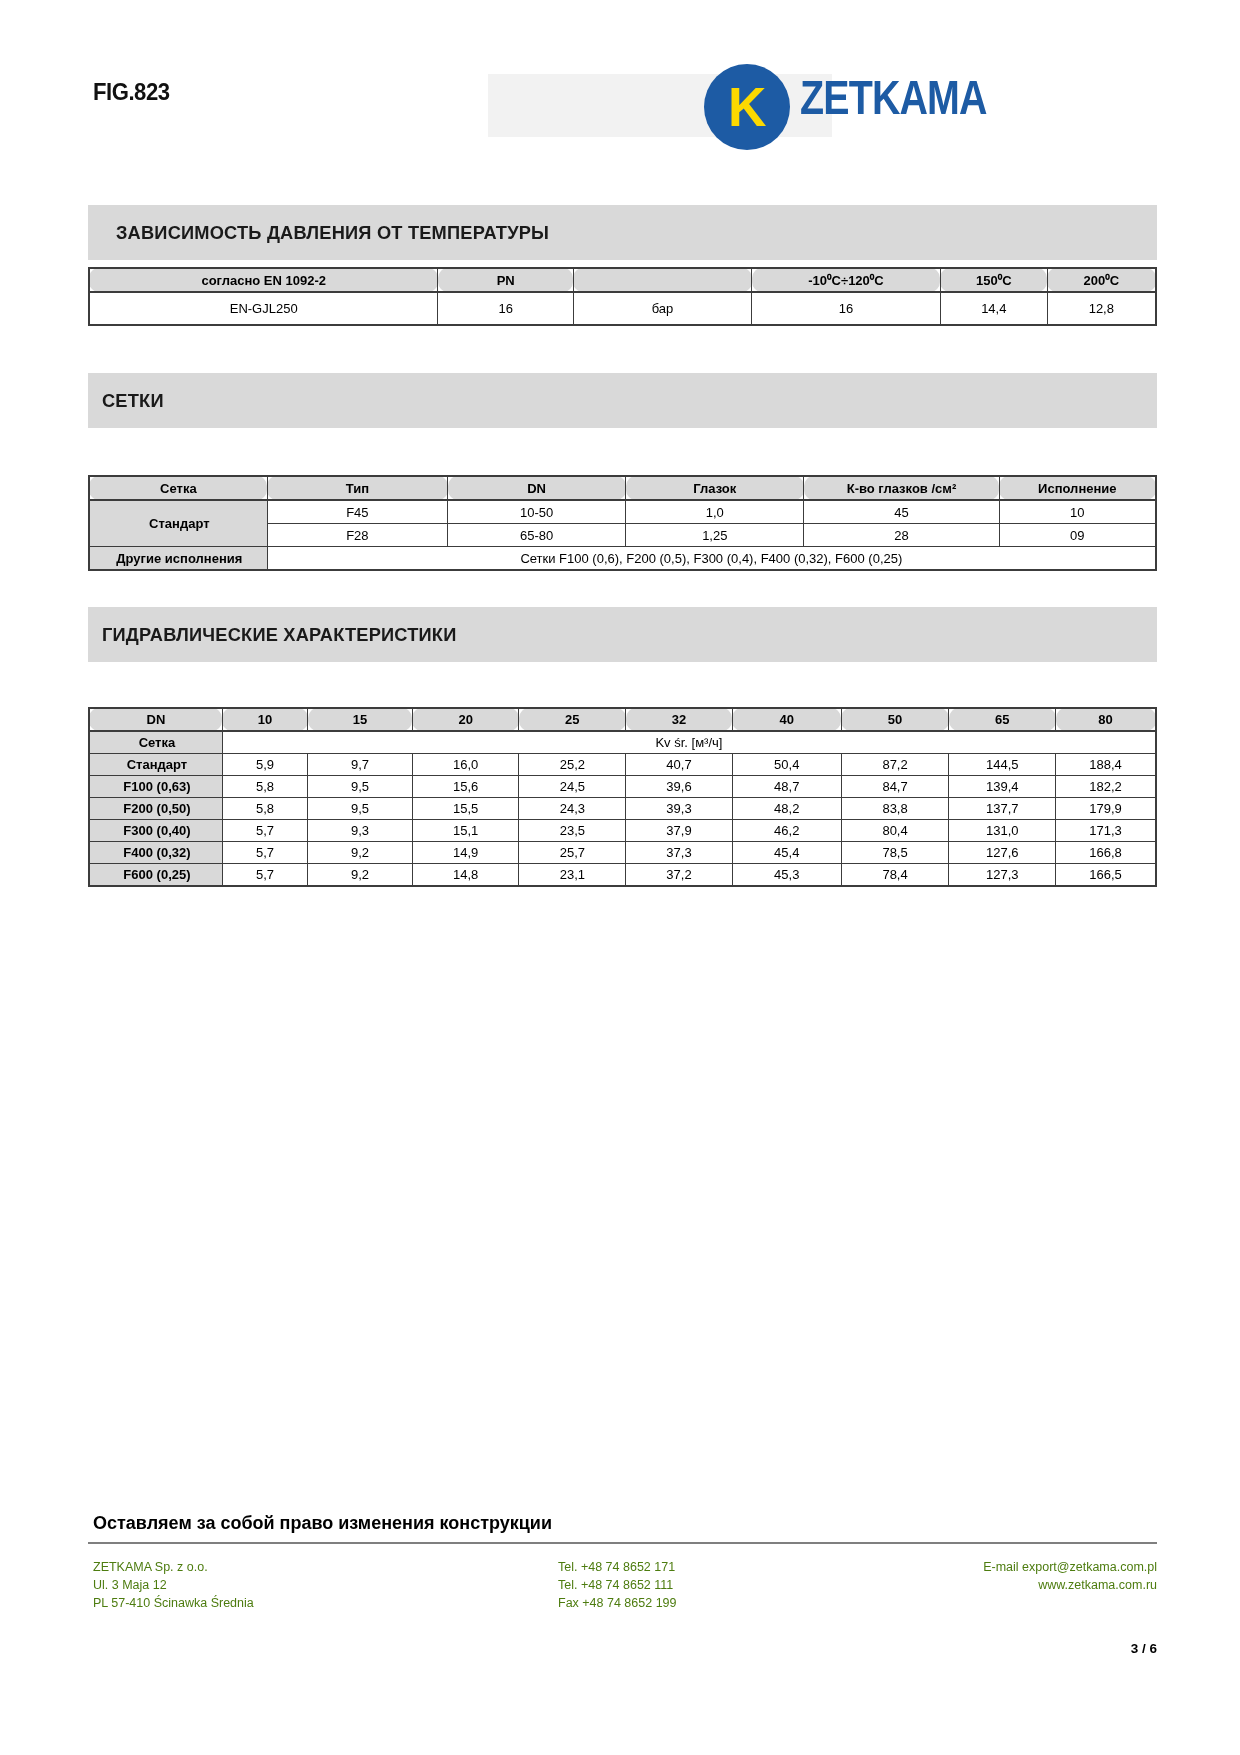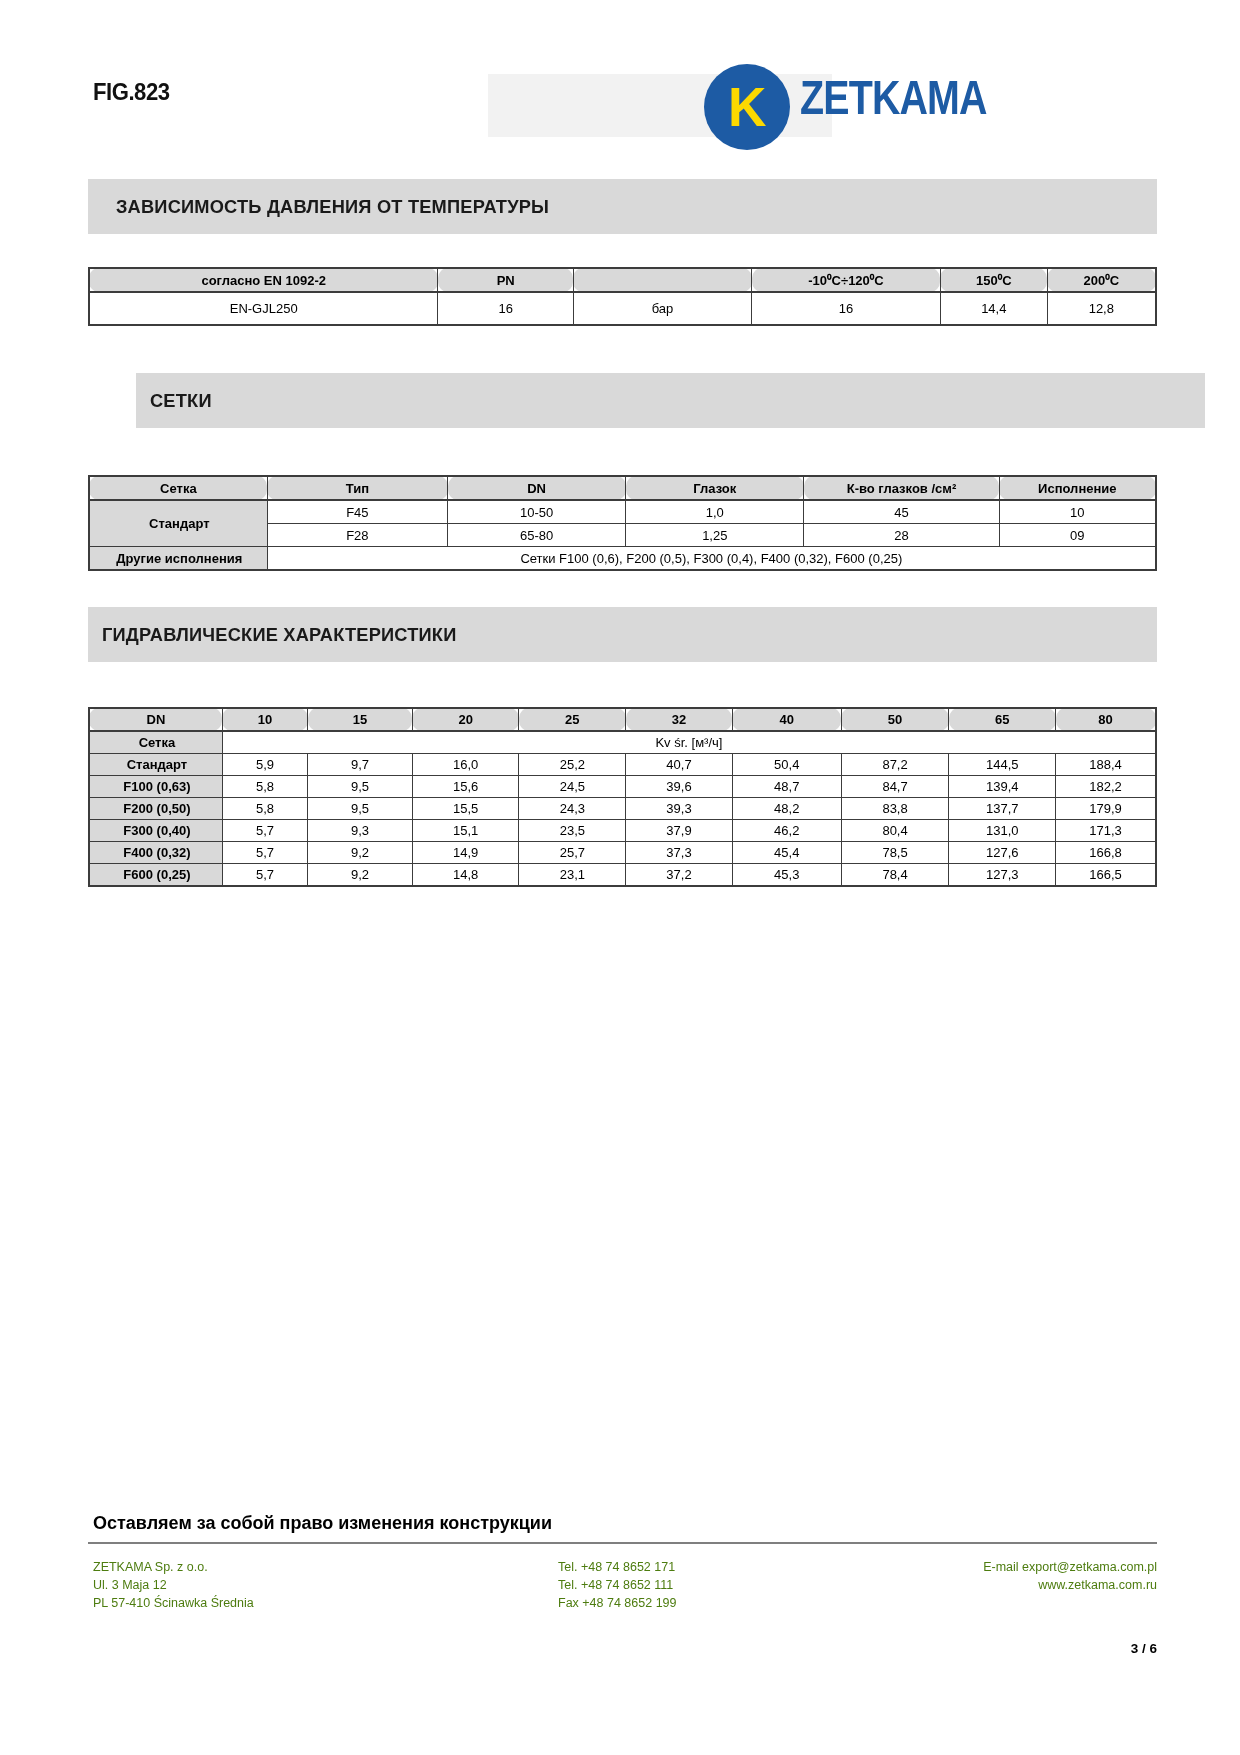--- a/index.html
+++ b/index.html
@@ -18,22 +18,22 @@
   .logo-word { position:absolute; left:800px; top:70px; font-size:48px; font-weight:bold;
                color:var(--logo-blue,#1d5ba4); letter-spacing:-1px;
                transform:scaleX(0.82); transform-origin:left center; }
 
   
   .banner { position:absolute; left:88px; width:1069px; height:55px;
             background:var(--banner-bg,#d9d9d9); display:flex; align-items:center;
             box-sizing:border-box; padding-left:14px; }
   .banner .t { font-size:19px; font-weight:bold; color:#1a1a1a; letter-spacing:0.2px;
                transform:scaleX(0.96); transform-origin:left center; }
-  #banner-pressure { top:179px;padding-left:28px; }
-  #banner-screens  { top:373px;margin-left:48px; }
+  #banner-pressure { top:205px;padding-left:28px; }
+  #banner-screens  { top:373px; }
   #banner-hydraulic{ top:607px; }
 
   
   table.tbl { position:absolute; left:88px; width:1069px; border-collapse:collapse;
               table-layout:fixed; font-size:13px; border:2px solid #3c3c3c; }
   .tbl td { border:1px solid #3c3c3c; text-align:center; vertical-align:middle;
             padding:1px 4px; overflow:hidden; }
   .tbl tr.hdr td { background:var(--table-header-bg,#d9d9d9); font-weight:bold;
                    border-bottom-width:2px;border-radius:10px; }
   .tbl td.lbl { background:var(--table-header-bg,#d9d9d9); font-weight:bold;padding-left:6px; }

